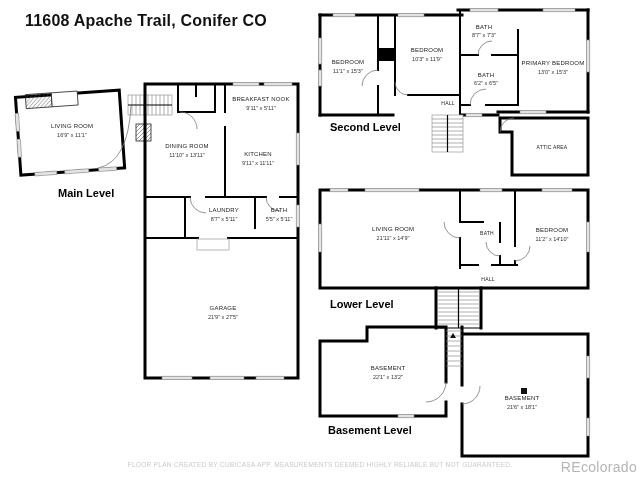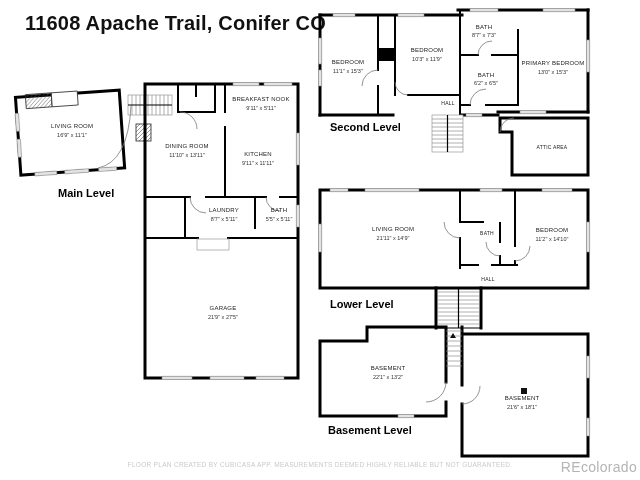--- a/index.html
+++ b/index.html
@@ -1,18 +1,18 @@
 <!DOCTYPE html>
 <html><head>
 <meta charset="utf-8">
 <style>
   html,body{margin:0;padding:0;background:#fff;}
   .page{position:relative;width:640px;height:480px;background:#fff;overflow:hidden;
         font-family:"Liberation Sans",sans-serif;}
-  .title{position:absolute;left:25px;top:12px;font-size:20px;font-weight:bold;color:#111;
+  .title{position:absolute;left:25px;top:12px;font-size:16px;font-weight:bold;color:#111;
          letter-spacing:.2px;}
   .footer{position:absolute;left:0;top:461px;width:100%;text-align:center;font-size:6.5px;
           color:#c9c9c9;letter-spacing:.3px;}
   .watermark{position:absolute;right:3px;top:459px;font-size:14px;color:#b5b5b5;letter-spacing:.3px;}
   svg{position:absolute;left:0;top:0;}
   .wx{stroke:#000;stroke-width:3;fill:none;stroke-linecap:square;}
   .wi{stroke:#000;stroke-width:2;fill:none;stroke-linecap:square;}
   .wi2{stroke:#000;stroke-width:1.2;fill:none;}
   .win{fill:#e3e3e3;stroke:#8a8a8a;stroke-width:.6;}
   .hatchbox{fill:url(#hatch);stroke:#222;stroke-width:.8;}

